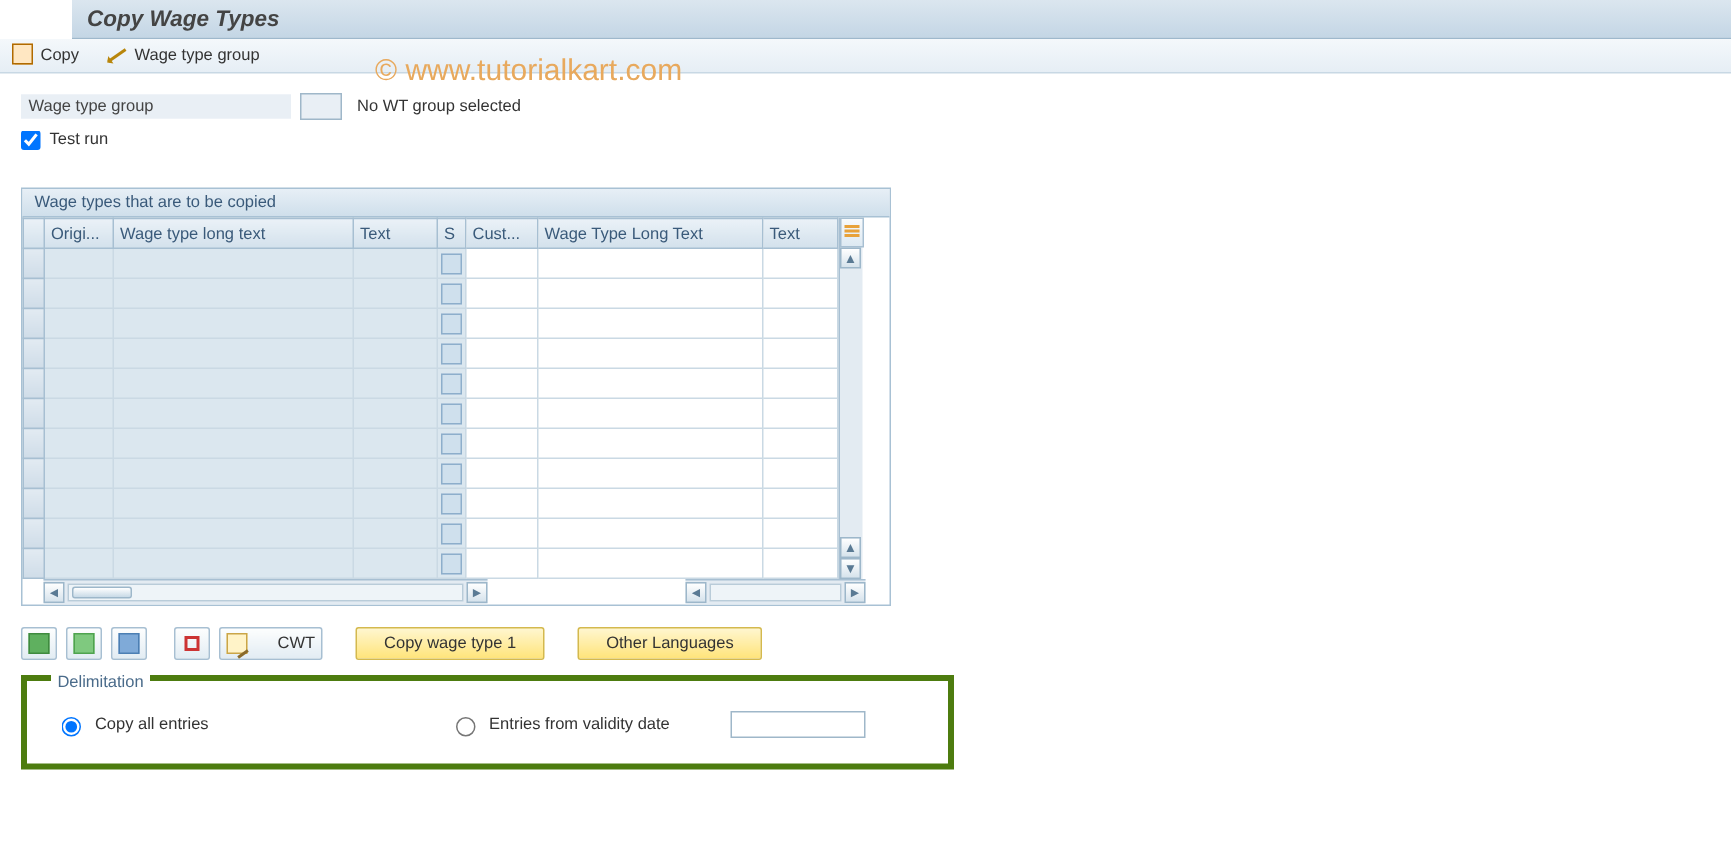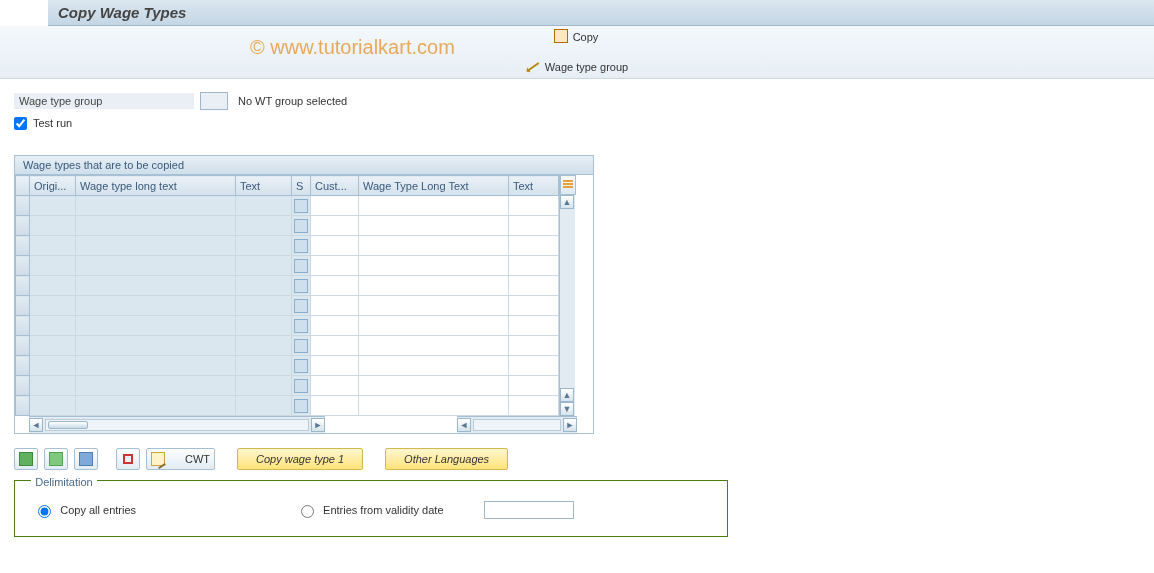--- a/index.html
+++ b/index.html
@@ -24,21 +24,20 @@
     color: #444;
     margin-left: 48px;
   }
   .toolbar {
     background: linear-gradient(#f4f8fb, #e6eef5);
     border-bottom: 1px solid #c8d8e4;
     padding: 5px 10px;
     display: flex;
     align-items: center;
     gap: 18px;
-    flex-direction: column;
   }
   .tbtn {
     display: inline-flex;
     align-items: center;
     gap: 5px;
     cursor: pointer;
     color: #333;
   }
   .icon-copy {
     display:inline-block; width:12px; height:12px;
@@ -132,25 +131,25 @@
     background:linear-gradient(#f7fafc,#dde9f2);
     display:flex;align-items:center;justify-content:center;
   }
   .btnrow { margin:4px 14px 10px; display:flex; align-items:center; gap:6px; }
   .ibtn {
     height:22px; min-width:22px; border:1px solid #a7bfd2; border-radius:2px;
     background:linear-gradient(#fdfefe,#e2ecf3);
     display:inline-flex; align-items:center; justify-content:center;
     padding:0 4px; cursor:pointer;
   }
-  .ybtn { background:linear-gradient(#fff6cf,#ffe47a); border-color:#d4b94e;font-style:italic; }
+  .ybtn { background:linear-gradient(#fff6cf,#ffe47a); border-color:#d4b94e; }
   .ibtn.wide { padding:0 18px; }
   .delim {
-    margin: 8px 14px; width:714px;
-    border:1px solid #4d7c0f;
+    margin: 8px 14px; width:622px;
+    border:4px solid #4d7c0f;
   }
   .delim-hd { position:relative; top:-9px; left:8px; background:#fff;
     display:inline-block; padding:0 4px; color:#4a6b8a; }
   .delim-body { padding:4px 10px 10px; display:flex; align-items:center; gap:40px; }
   .radio { display:flex; align-items:center; gap:6px; }
   .dinput { width:90px; height:18px; border:1px solid #9fb7c9; background:#fff; }
   
   .sq-green{background:#5fb05f;width:14px;height:14px;display:inline-block;border:1px solid #3f8a3f;}
   .sq-green2{background:#7fc97f;width:14px;height:14px;display:inline-block;border:1px solid #4fa34f;}
   .sq-blue{background:#7faad8;width:14px;height:14px;display:inline-block;border:1px solid #4c7fb3;}

